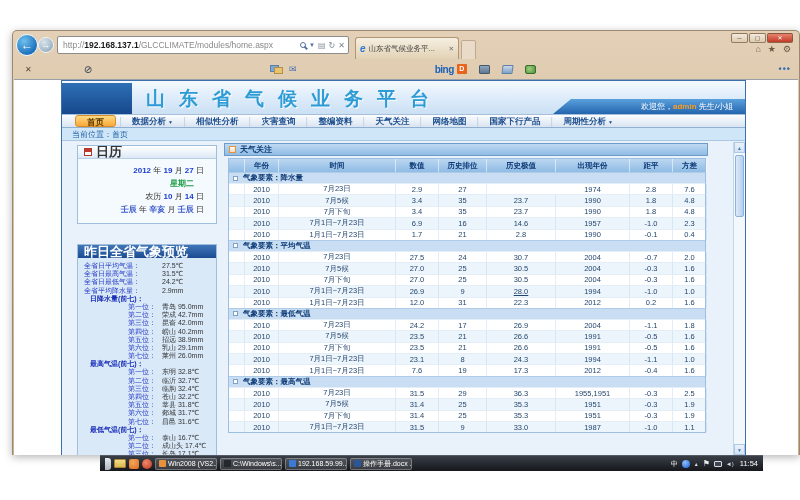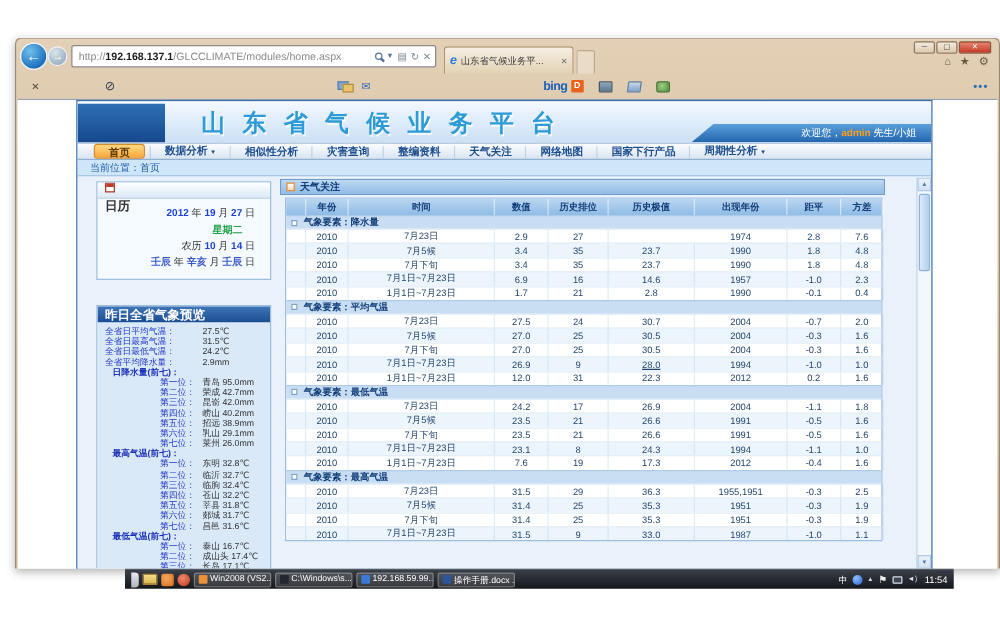--- a/index.html
+++ b/index.html
@@ -57,21 +57,21 @@
   .plug.p2{background:linear-gradient(#C9D8EA,#7FA3C8);border:1px solid #5E7FA8;transform:skewX(-8deg);}
   .plug.p3{background:radial-gradient(circle at 40% 40%,#9FD07F,#4E8E3C);border:1px solid #3A6E2C;border-radius:2px;}
   .cmd-more{margin-left:auto;color:#2E6DB5;font-weight:bold;font-size:9px;letter-spacing:1px;}
 
   
   .viewport{position:absolute;top:48px;left:1px;right:1px;bottom:0;background:#fff;border-top:1px solid #98A0A8;overflow:hidden;}
   .pagebox{position:absolute;left:47px;top:0;width:685px;height:376px;border:1px solid #3C70AC;background:#E9F2FB;overflow:hidden;}
 
   .banner{position:relative;height:33px;background:linear-gradient(180deg,#F4F9FE 0%,#DCEBFA 55%,#CBE0F4 100%);overflow:hidden;}
   .banner-block{position:absolute;left:0;top:2px;width:70px;height:31px;background:linear-gradient(180deg,#2F6FB5,#16488C);}
-  .page-title{position:absolute;left:99px;top:5px;font-size:19px;font-weight:bold;color:#2D9BD5;
+  .page-title{position:absolute;left:84px;top:5px;font-size:19px;font-weight:bold;color:#2D9BD5;
        letter-spacing:14px;white-space:nowrap;text-shadow:1px 1px 0 rgba(255,255,255,.8);}
   .ribbon{position:absolute;right:0;top:18px;width:192px;height:15px;background:linear-gradient(180deg,#5AA0DC,#2365AE);
        clip-path:polygon(18px 0,100% 0,100% 100%,0 100%);color:#fff;font-size:8px;line-height:15px;
        text-align:right;padding-right:12px;}
   .ribbon .usr{color:#FF9D1C;font-weight:bold;}
 
   .navbar{height:14px;background:linear-gradient(#FBFDFF,#D9E4F1);border-top:1px solid #A6BED8;border-bottom:1px solid #8FB0D0;
        display:flex;align-items:center;padding-left:13px;}
   .nav-item{font-size:8.5px;font-weight:bold;color:#1C4E8F;padding:0 9px;white-space:nowrap;line-height:12px;}
   .nav-item.active{background:linear-gradient(#FFD984,#F9A839);border:1px solid #D98C28;border-radius:3px;
@@ -81,21 +81,21 @@
 
   .crumbbar{height:13px;background:#CFE5F8;border-bottom:1px solid #A9C6E2;display:flex;align-items:center;
        font-size:8px;color:#1D5FA6;padding:0 14px 0 10px;}
   .crumb-right{margin-left:auto;display:flex;gap:22px;}
 
   .content{position:absolute;left:0;right:0;top:61px;bottom:0;background:#E9F2FB;overflow:hidden;}
 
   
   .sidebar{position:absolute;left:15px;top:3px;width:140px;bottom:0;}
   .panel{border:1px solid #9FBEDE;background:#F5FAFE;overflow:hidden;}
-  .p-head{height:13px;font-size:10px;font-weight:bold;display:flex;padding-left:6px;gap:4px;flex-direction:column;}
+  .p-head{height:13px;font-size:13px;font-weight:bold;display:flex;align-items:center;padding-left:6px;gap:4px;}
   .p-head.light{background:linear-gradient(#FFFFFF,#DCE9F6);color:#333;border-bottom:1px solid #B9CFE6;}
   .p-head.dark{background:linear-gradient(#4076B8,#1B4C92);color:#fff;}
   .cal-icon{width:8px;height:8px;border:1px solid #B03A2E;background:linear-gradient(#C0392B 0 3px,#fff 3px);flex:none;}
   .cal-body{height:64px;padding:5px 12px 0 0;text-align:right;font-size:8px;line-height:13px;color:#333;}
   .cal-body .num{color:#1B3FD0;font-weight:bold;}
   .cal-body .wd{color:#1E9E46;font-weight:bold;padding-right:10px;display:inline-block;}
   .cal-body .g{color:#3A57CC;font-weight:bold;}
   .panel.ov{margin-top:11px;position:absolute;top:88px;left:0;right:0;bottom:0;border-bottom:none;}
   .ov-body{position:relative;background:#D9E9F8;padding-top:4px;height:100%;overflow:hidden;}
   .ov-row{position:relative;height:8.2px;font-size:7px;line-height:8.4px;white-space:nowrap;}

